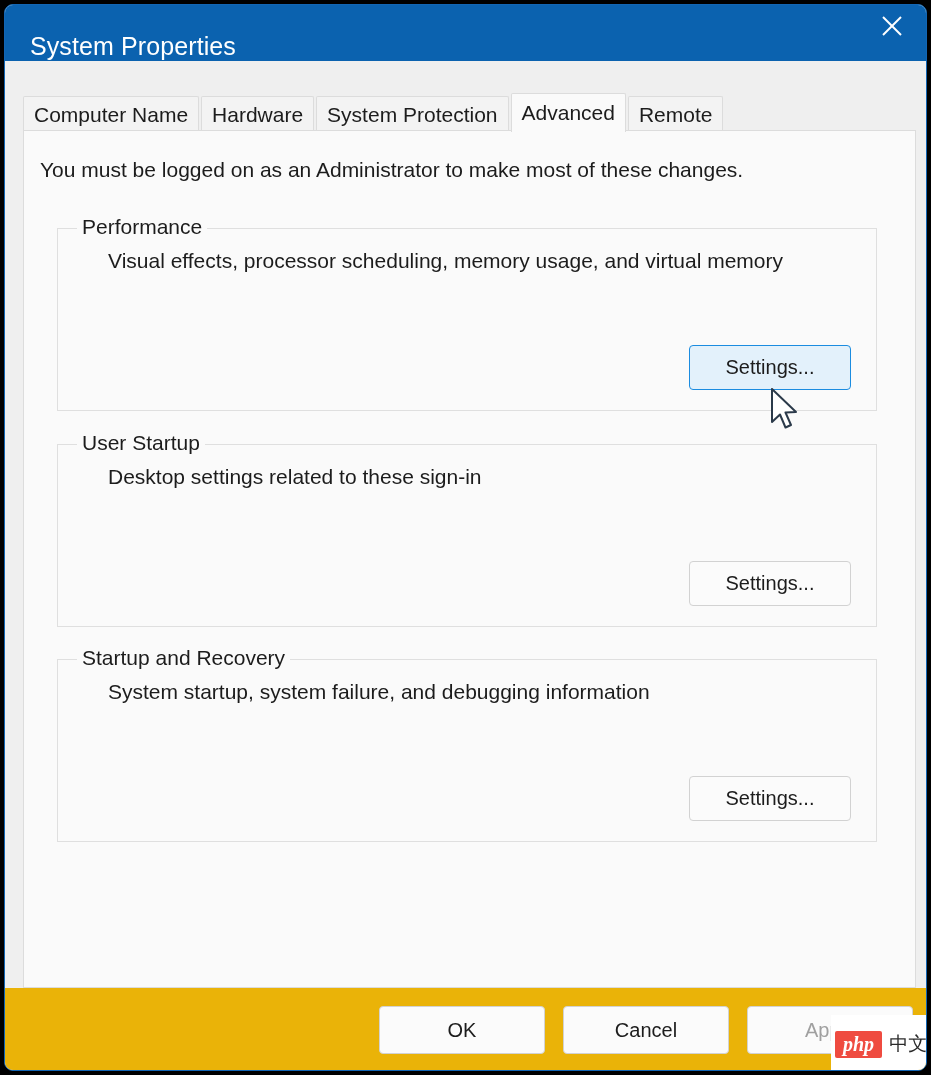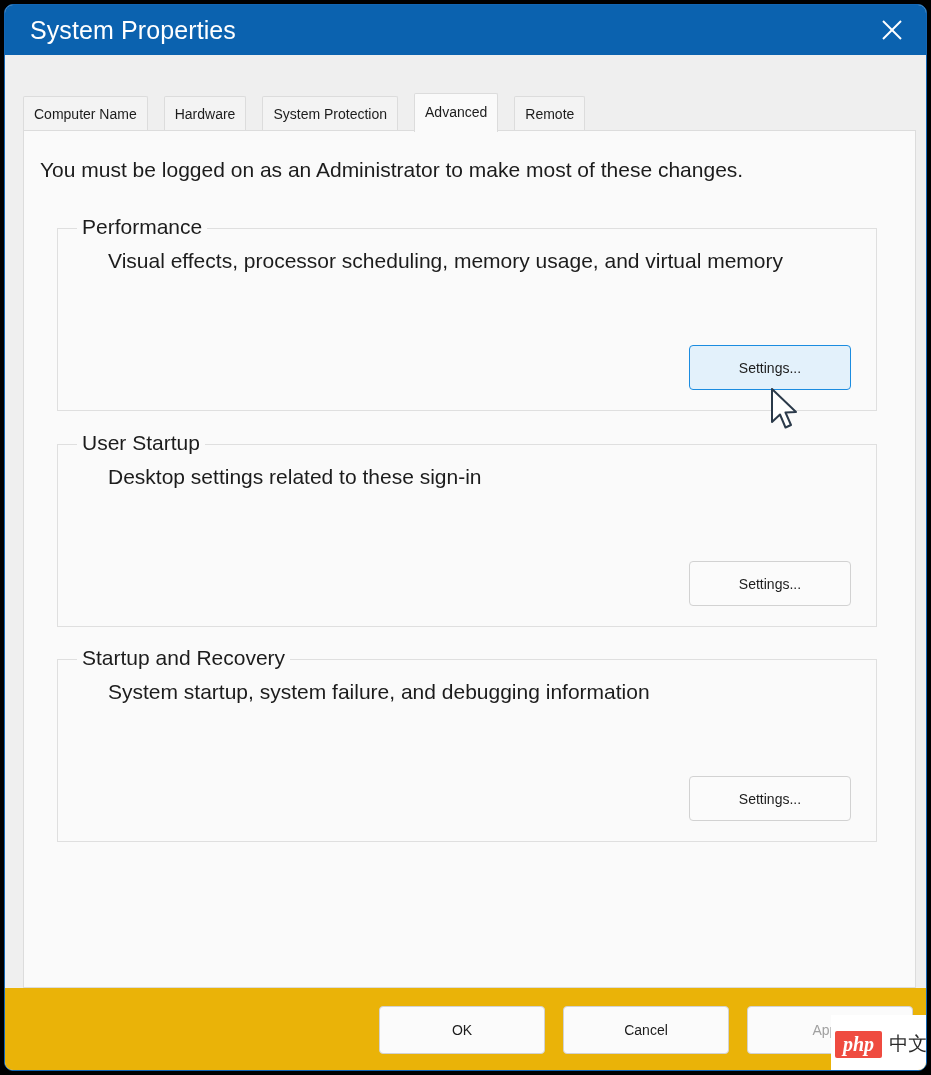--- a/index.html
+++ b/index.html
@@ -28,24 +28,24 @@
     box-sizing: border-box;
     overflow: hidden;
   }
 
   
   #titlebar {
     position: absolute;
     left: 0;
     top: 0;
     right: 0;
-    height: 50px;
+    height: 56px;
     background: #0b62af;
     display: flex;
-    align-items: center;
+    align-items: flex-end;
     justify-content: space-between;
   }
   #title-text {
     color: #ffffff;
     font-size: 25px;
     margin-left: 25px;
     letter-spacing: 0.1px;
     white-space: nowrap;
   }
   #close-button {
@@ -68,22 +68,22 @@
     background: #efefef;
     display: flex;
     align-items: flex-end;
     padding-left: 18px;
     box-sizing: border-box;
   }
   .tab {
     height: 35px;
     line-height: 35px;
     padding: 0 10px;
-    margin-right: 16px;
-    font-size: 14px;
+    margin-right: 2px;
+    font-size: 21px;
     color: #1c1c1c;
     background: #f3f3f3;
     border: 1px solid #dcdcdc;
     border-bottom: none;
     border-radius: 2px 2px 0 0;
     box-sizing: border-box;
     white-space: nowrap;
     cursor: default;
     position: relative;
   }
@@ -146,21 +146,21 @@
     margin-left: 24px;
   }
 
   #group-performance { top: 97px;  height: 183px; }
   #group-userprofiles{ top: 313px; height: 183px; }
   #group-startup     { top: 528px; height: 183px; }
 
   
   .btn {
     font-family: "Liberation Sans", sans-serif;
-    font-size: 14px;
+    font-size: 20px;
     color: #1c1c1c;
     background: #fbfbfb;
     border: 1px solid #d2d2d2;
     border-radius: 4px;
     box-sizing: border-box;
     cursor: default;
     text-align: center;
     white-space: nowrap;
     padding: 0;
   }

